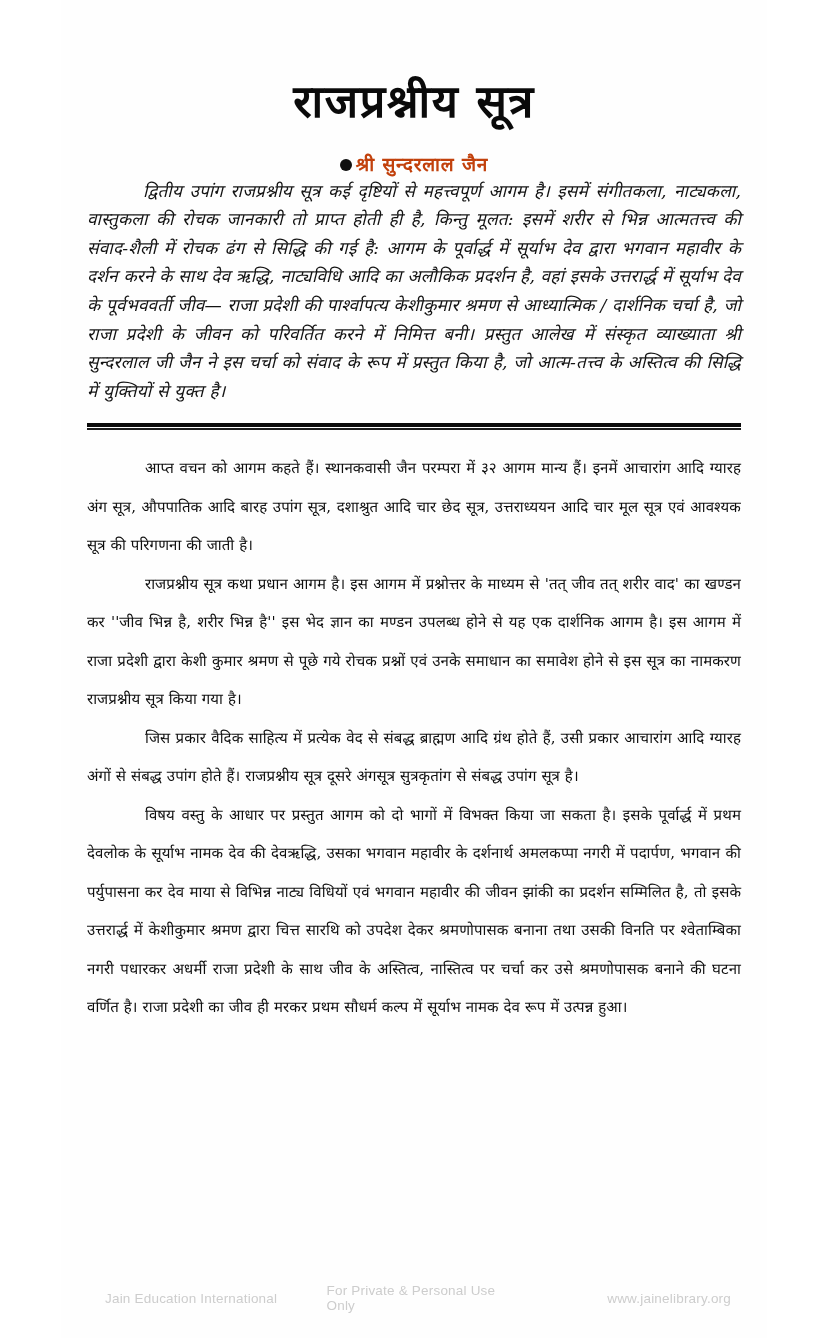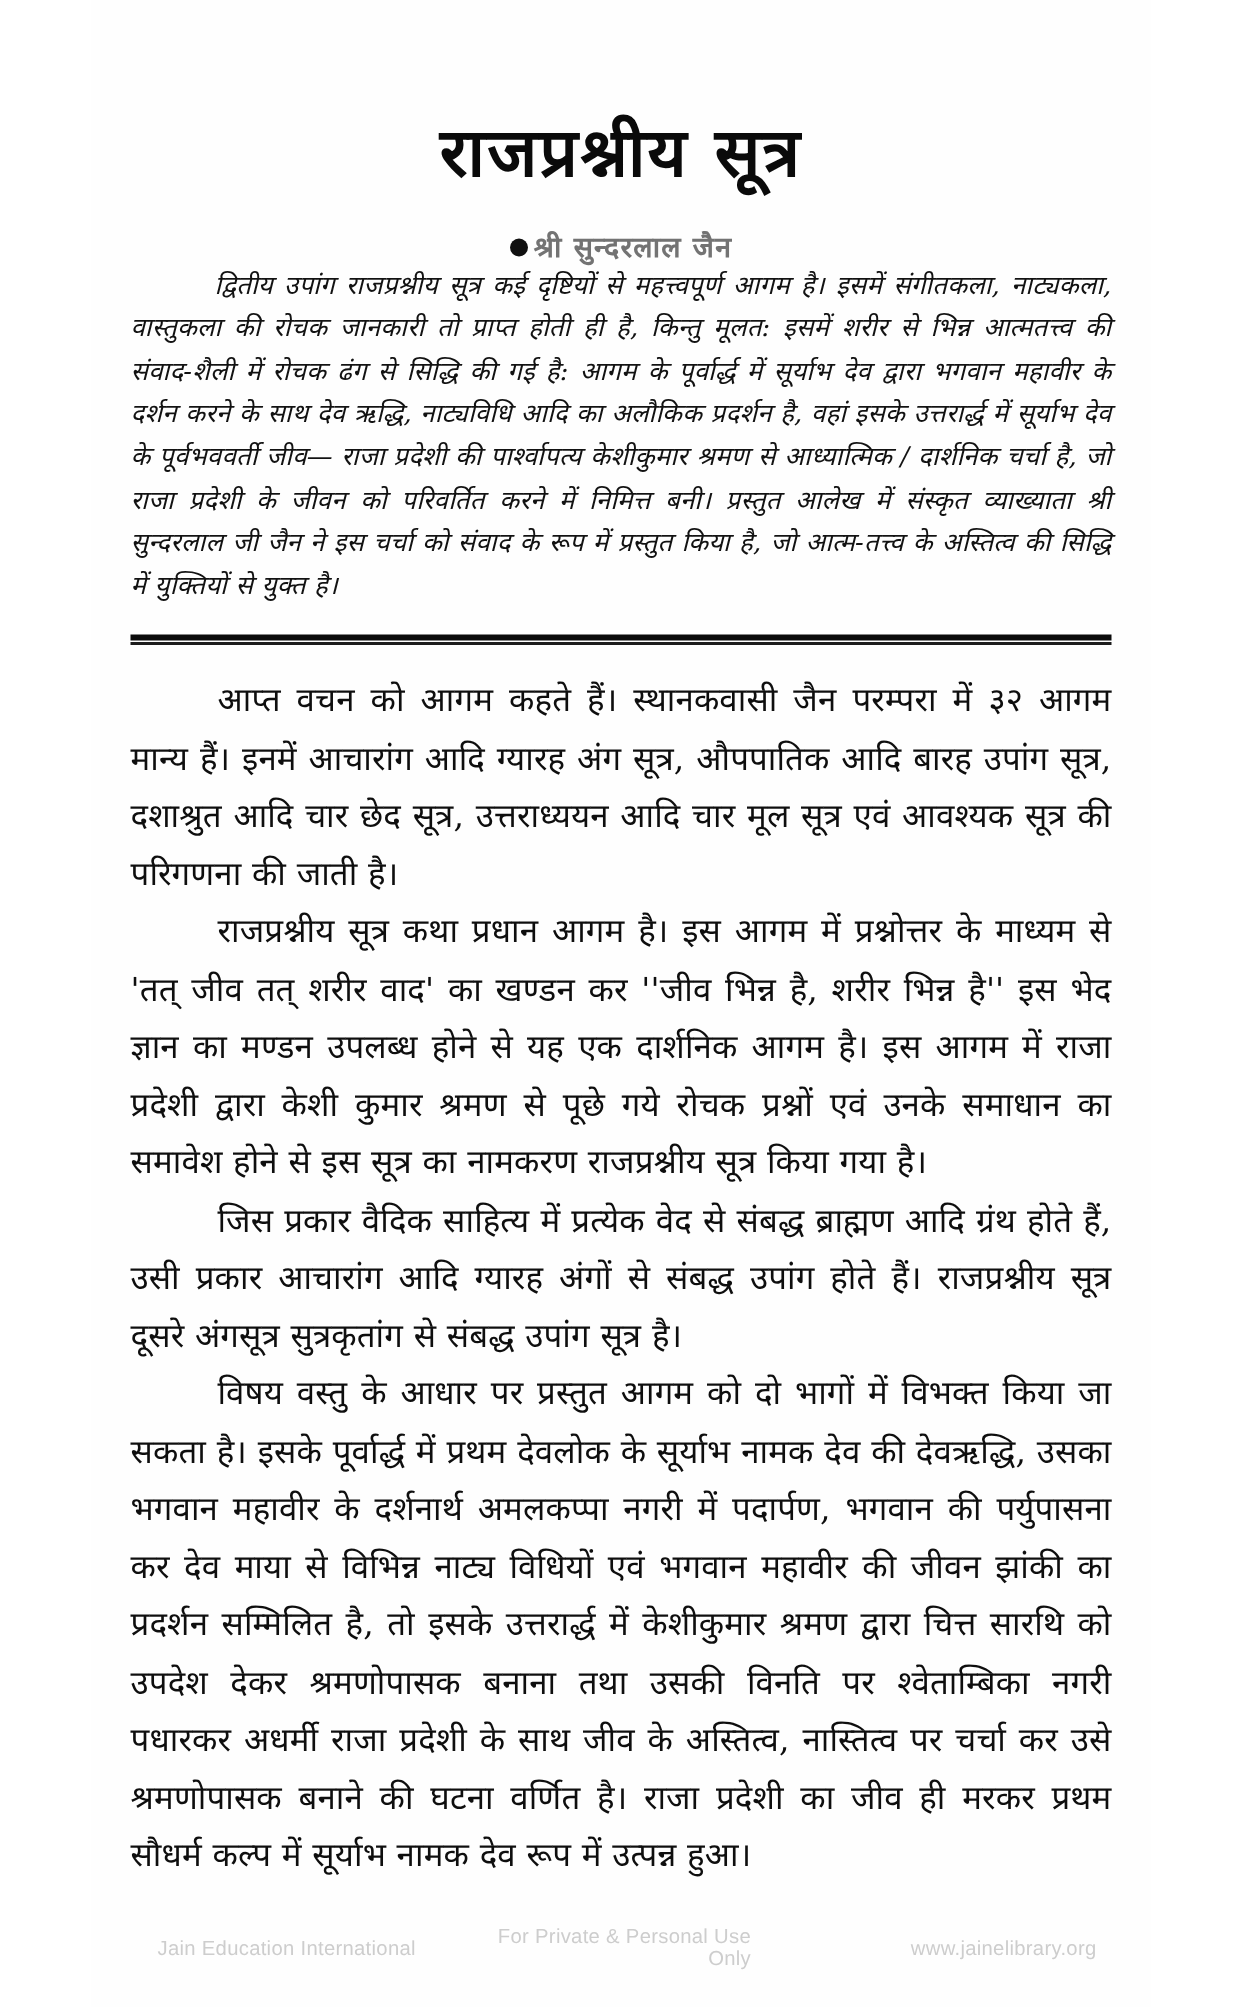--- a/index.html
+++ b/index.html
@@ -38,21 +38,21 @@
     color: #0a0a0a;
     margin: 0;
     -webkit-font-smoothing: antialiased;
   }
 
   .byline {
     margin-top: 24px;
     font-family: "DejaVu Serif", "Liberation Serif", serif;
     font-size: 19px;
     font-weight: 600;
-    color: #737373;
+    color: #c2410c;
     letter-spacing: 0.8px;
     display: flex;
     justify-content: center;
     align-items: center;
     gap: 3px;
   }
 
   .byline-bullet {
     display: inline-block;
     width: 12px;
@@ -115,21 +115,21 @@
     position: absolute;
     left: 0; right: 0; top: 5px;
     height: 1.4px;
     background: #1c1c1c;
   }
 
   
   .body-text {
     margin-top: 19px;
     font-family: "DejaVu Serif", "Liberation Serif", serif;
-    font-size: 22px;
+    font-size: 15px;
     line-height: 38.5px;
     text-align: justify;
     text-justify: inter-word;
     color: #0e0e0e;
     letter-spacing: 0.1px;
   }
   .body-text p {
     margin: 0;
     text-indent: 58px;
   }
@@ -151,21 +151,21 @@
     letter-spacing: 0.2px;
   }
   .footer .f-left {
     width: 300px;
     padding-left: 44px;
     box-sizing: border-box;
     text-align: left;
   }
   .footer .f-center {
     flex: 1 1 auto;
-    text-align: right;
+    text-align: left;
     padding-right: 40px;
   }
   .footer .f-right {
     width: 240px;
     padding-right: 20px;
     box-sizing: border-box;
     text-align: right;
   }
 </style>
 </head>

